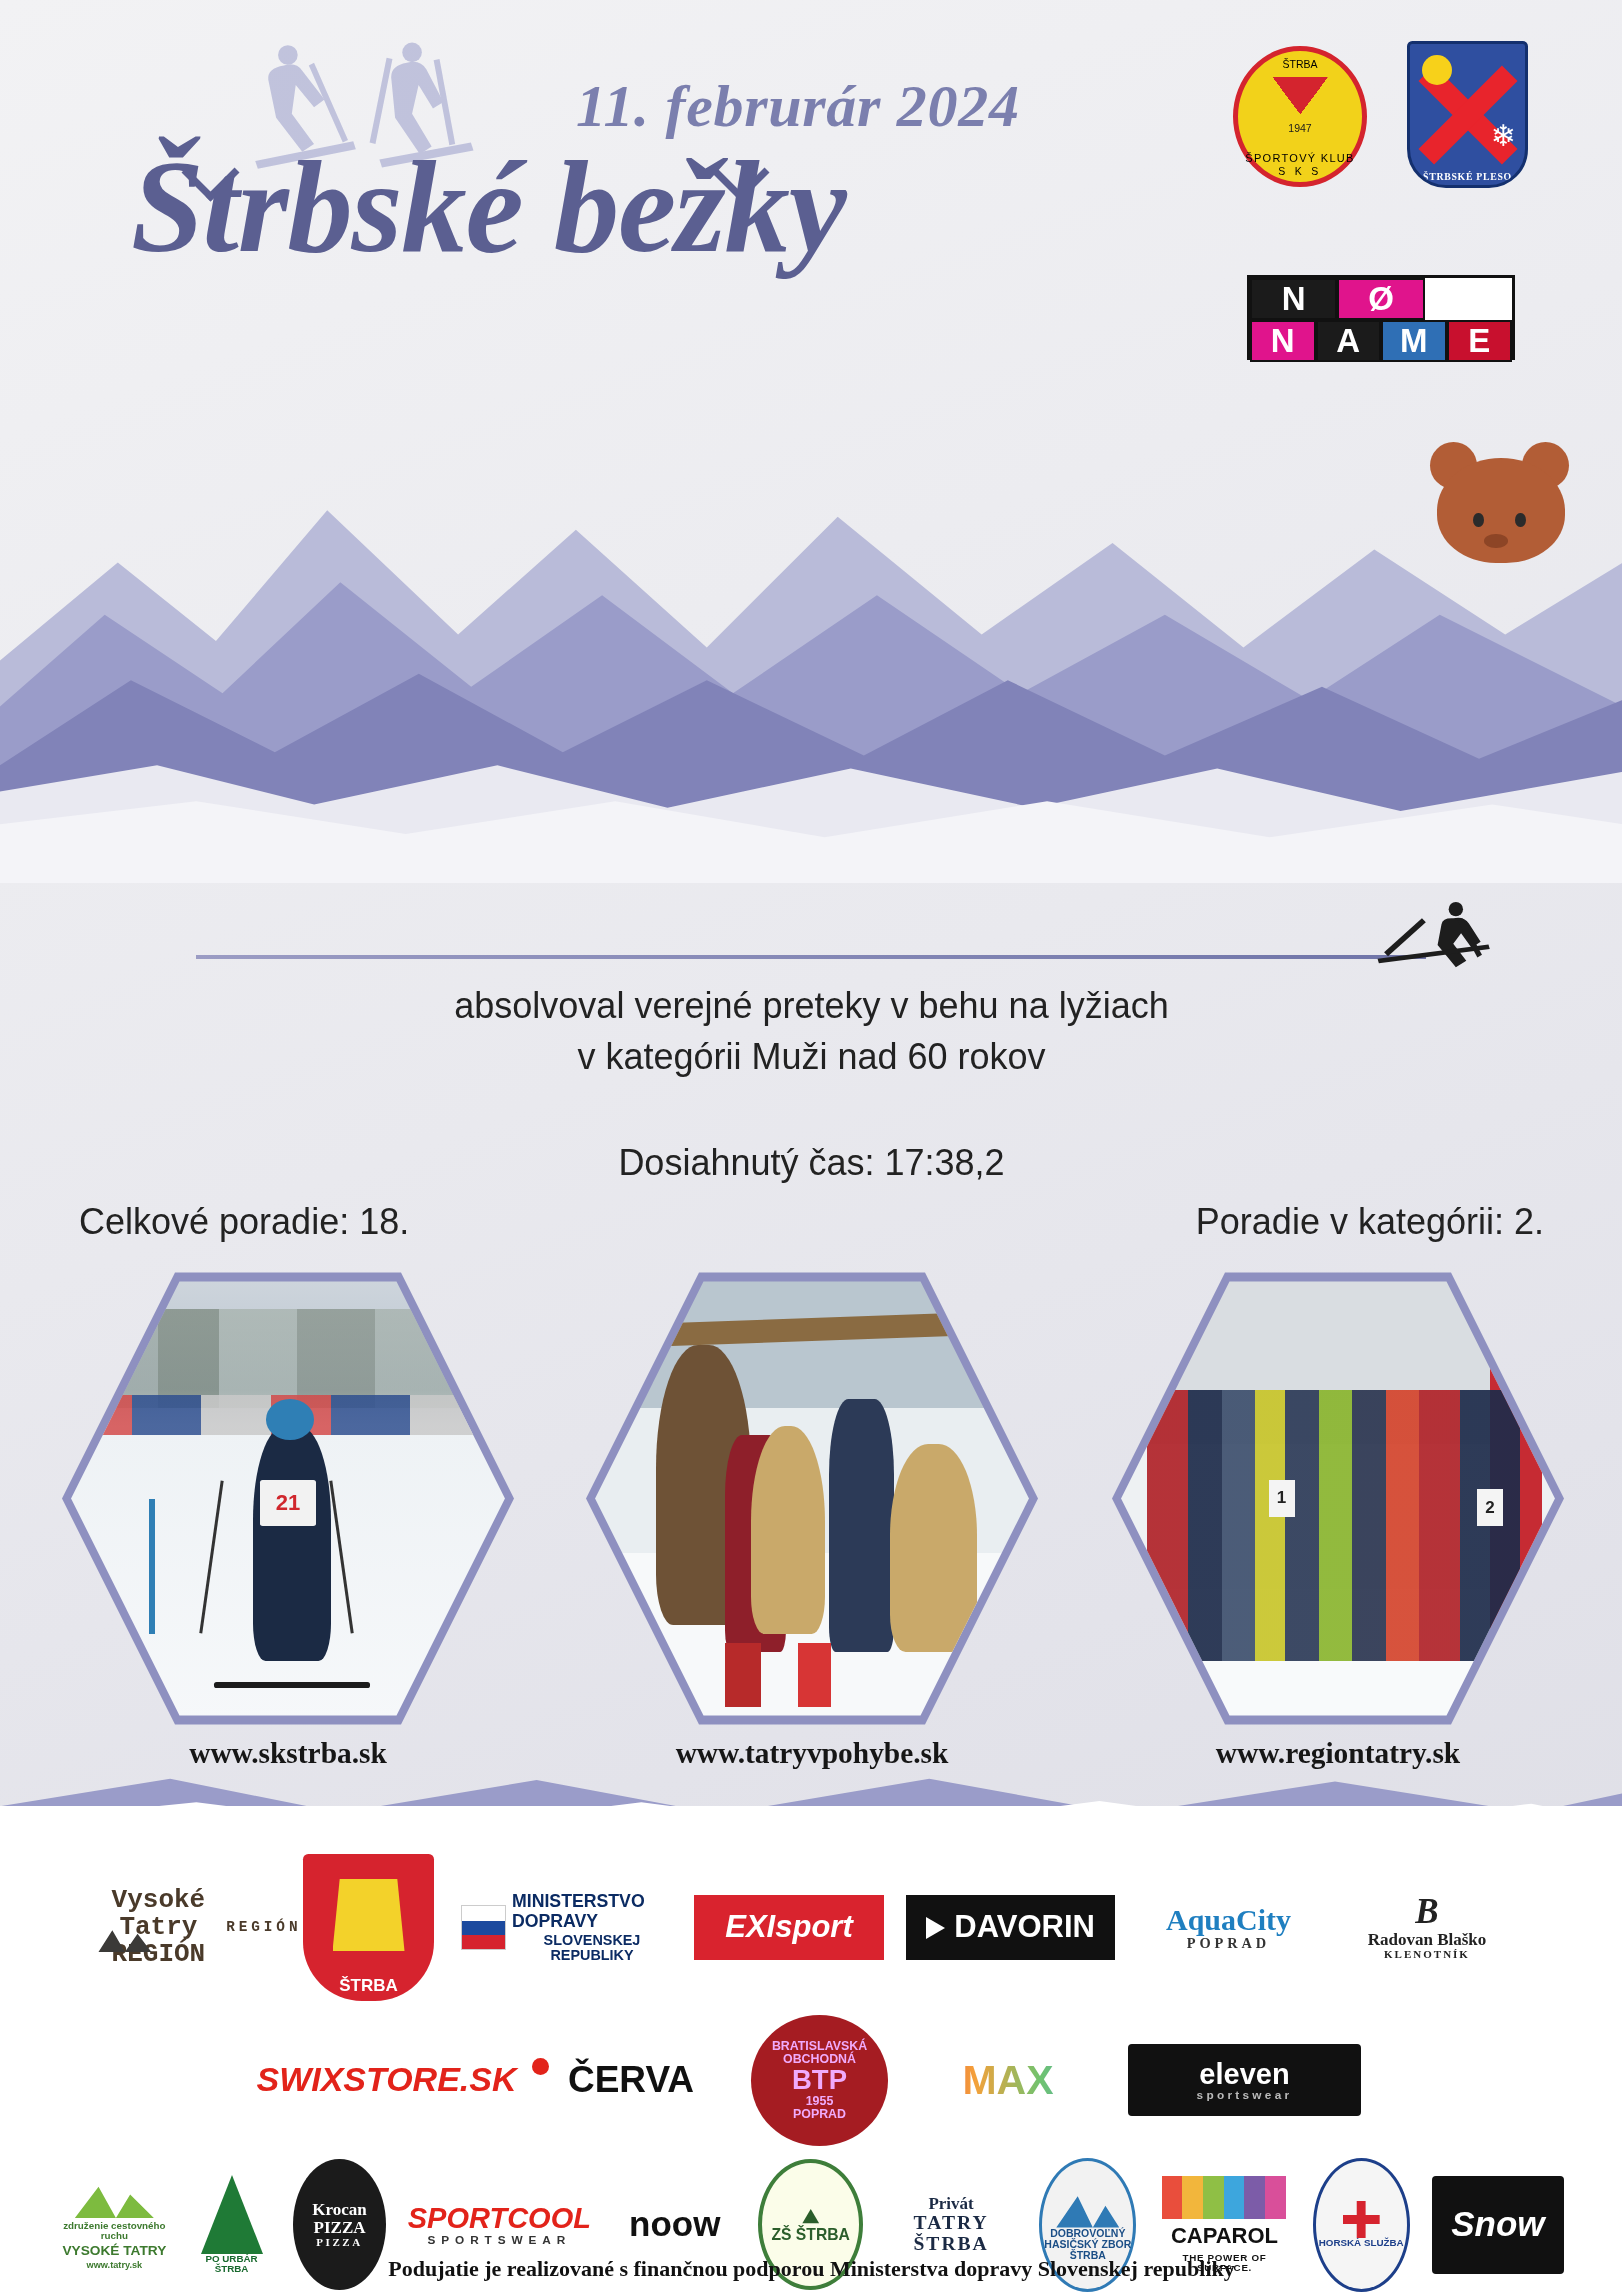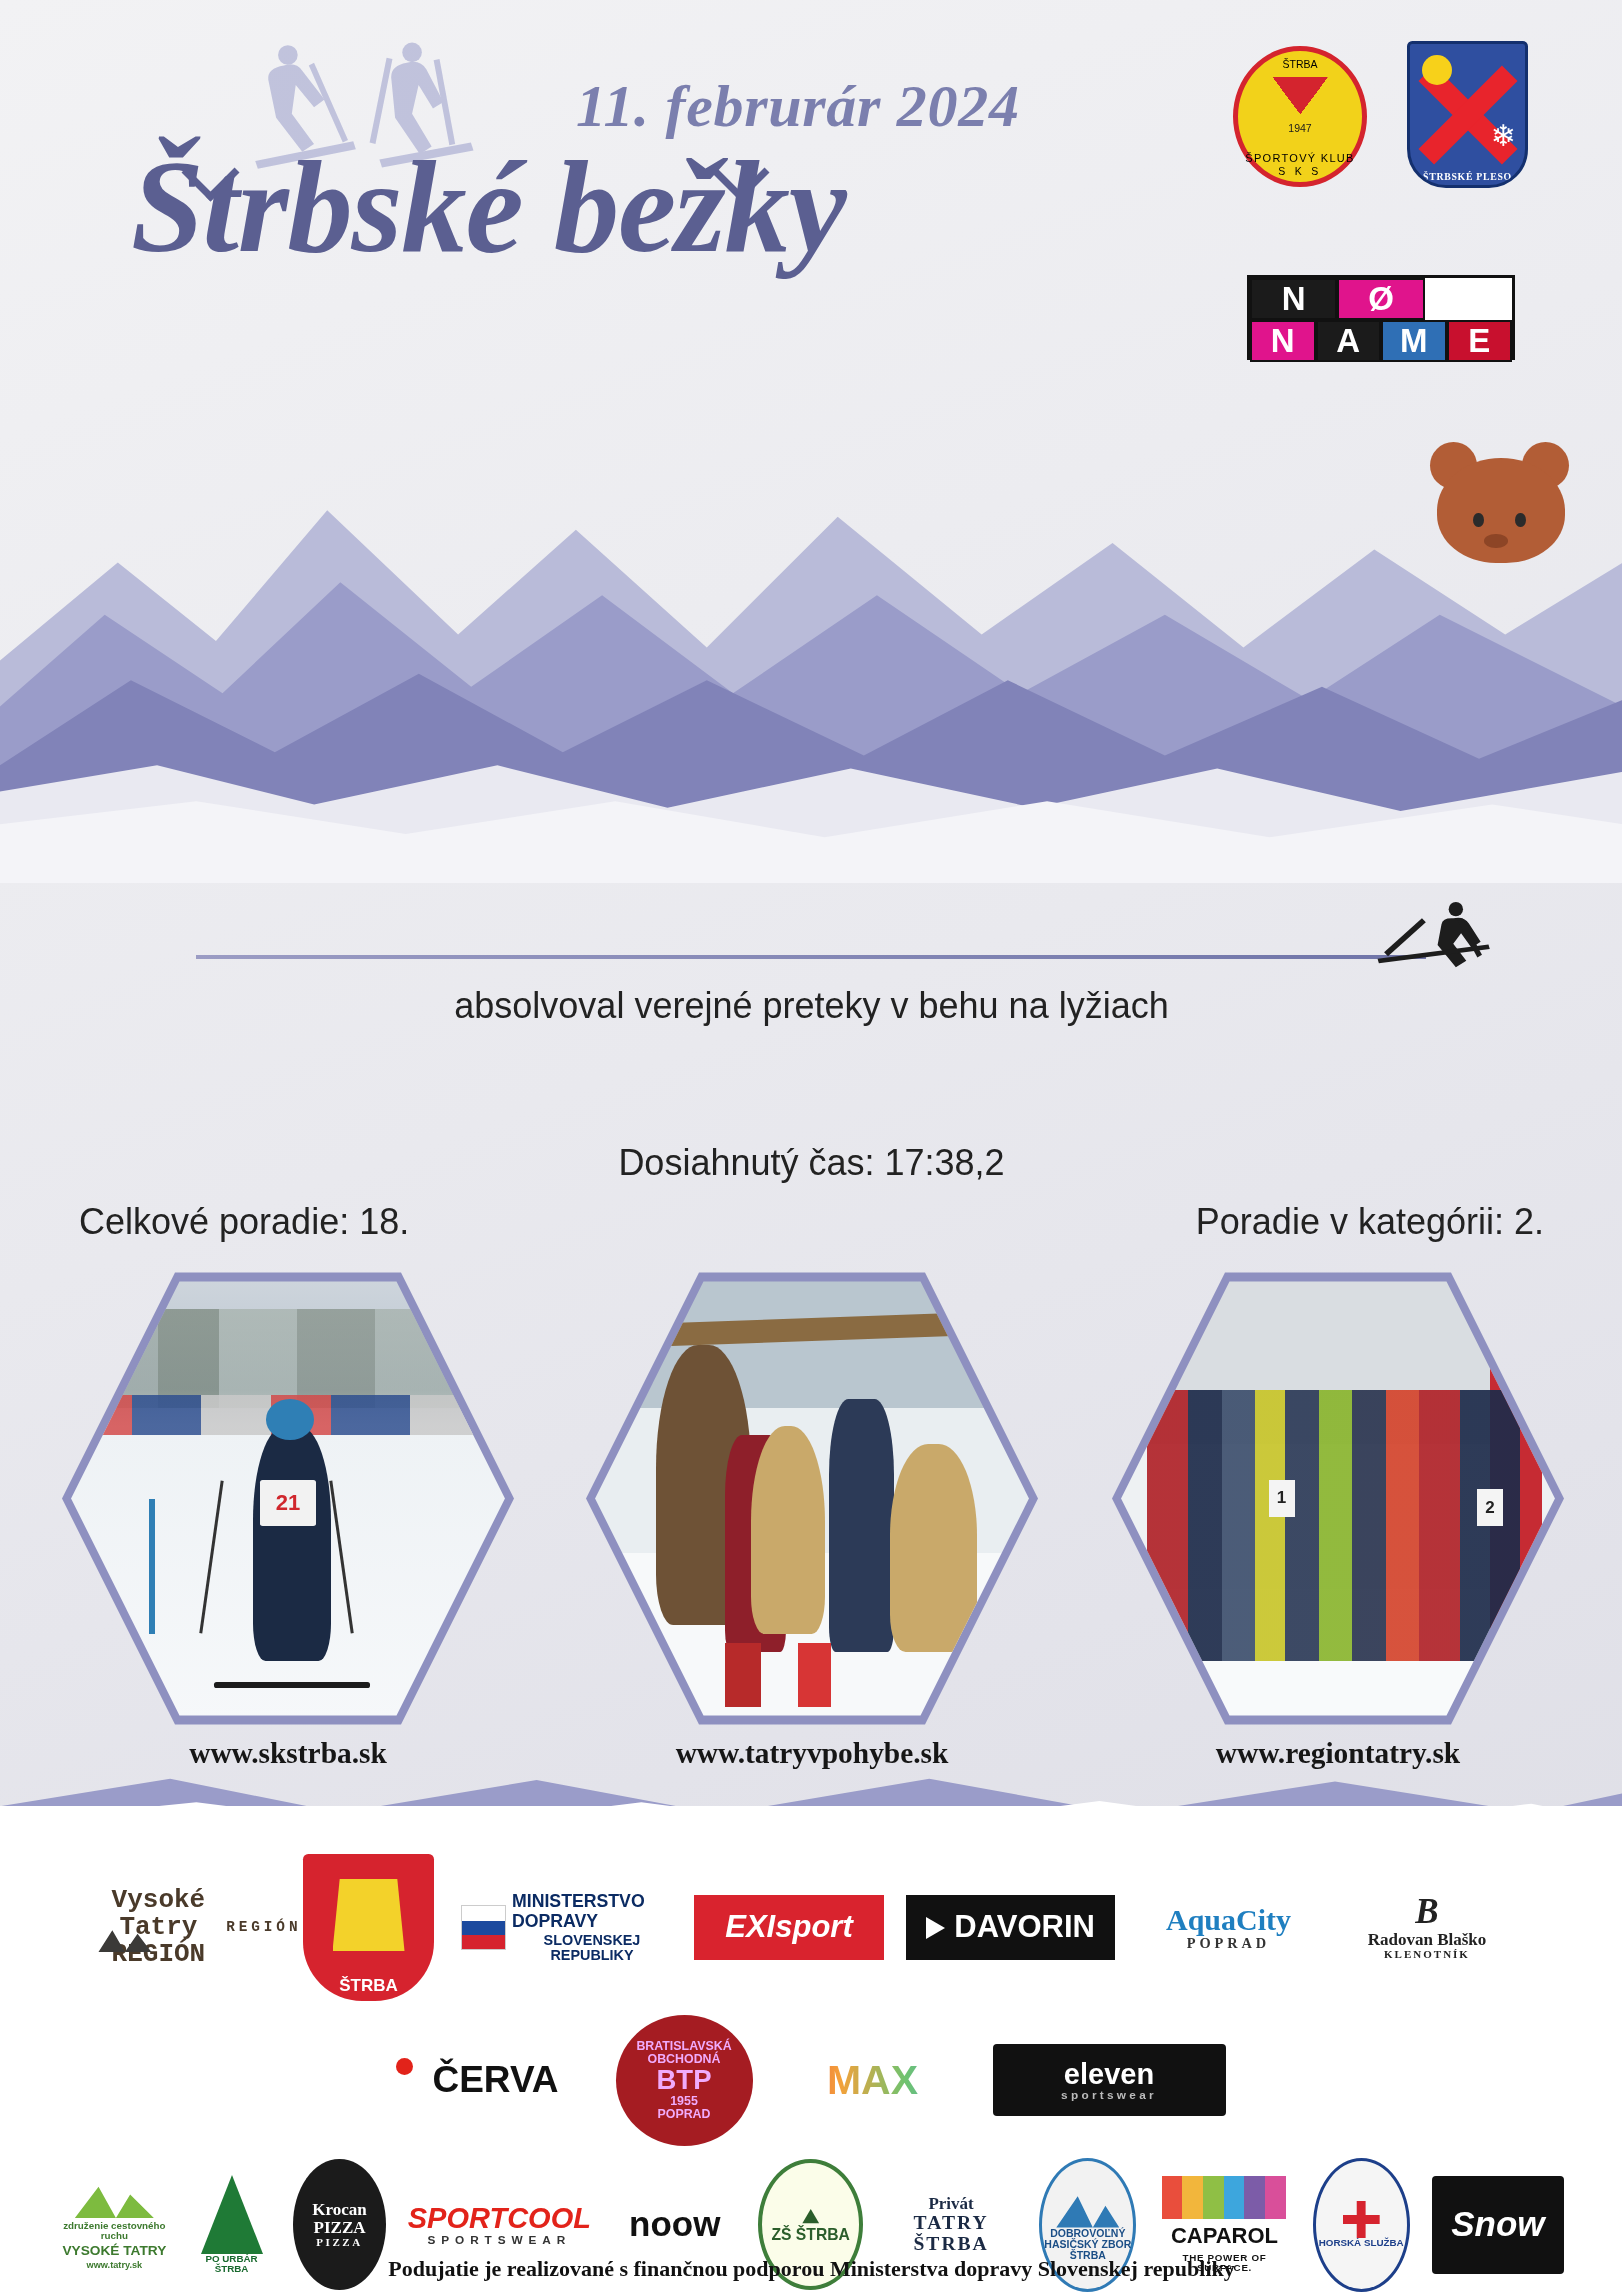--- a/index.html
+++ b/index.html
@@ -321,20 +321,21 @@
     <g fill="#1d1d1d">
       <circle cx="150" cy="20" r="11"></circle>
       <path d="M146 34 q16 -4 24 8 l18 28 -14 9 -16 -22 -12 16 20 26 -16 10 -28 -34 6 -32 q2 -10 18 -9z"></path>
       <path d="M30 96 l170 -22 2 7 -170 22z"></path>
       <path d="M104 40 l-58 52 -6 -6 58 -52z"></path>
       <path d="M160 34 l30 56 -7 4 -30 -56z"></path>
     </g>
   </svg>
 
   <div class="line1">absolvoval verejné preteky v behu na lyžiach</div>
+  <div class="line2">v kategórii Muži nad 60 rokov</div>
   <div class="time">Dosiahnutý čas: 17:38,2</div>
   <div class="rank-total">Celkové poradie: 18.</div>
   <div class="rank-cat">Poradie v kategórii: 2.</div>
 
   <div class="hexwrap" style="left:62px;top:1263px;">
     <div class="hex">
       <div class="inner">
         <div class="p1">
           <div class="trees"></div>
           <div class="tentrow"></div>
@@ -417,20 +418,21 @@
         <small>POPRAD</small>
       </div>
       <div class="logo l-blasko">
         <span class="mark">B</span>
         <span>Radovan Blaško</span>
         <small style="font-size:11px;letter-spacing:2px">KLENOTNÍK</small>
       </div>
     </div>
 
     <div class="srow">
+      <div class="logo l-swix">SWIXSTORE.SK</div>
       <div class="logo l-cerva">
         <span class="dot"></span>
         <span>ČERVA</span>
       </div>
       <div class="logo l-bp">
         <span>BRATISLAVSKÁ OBCHODNÁ</span>
         <span style="font-size:27.5px">BTP</span>
         <span>1955</span>
         <span>POPRAD</span>
       </div>

